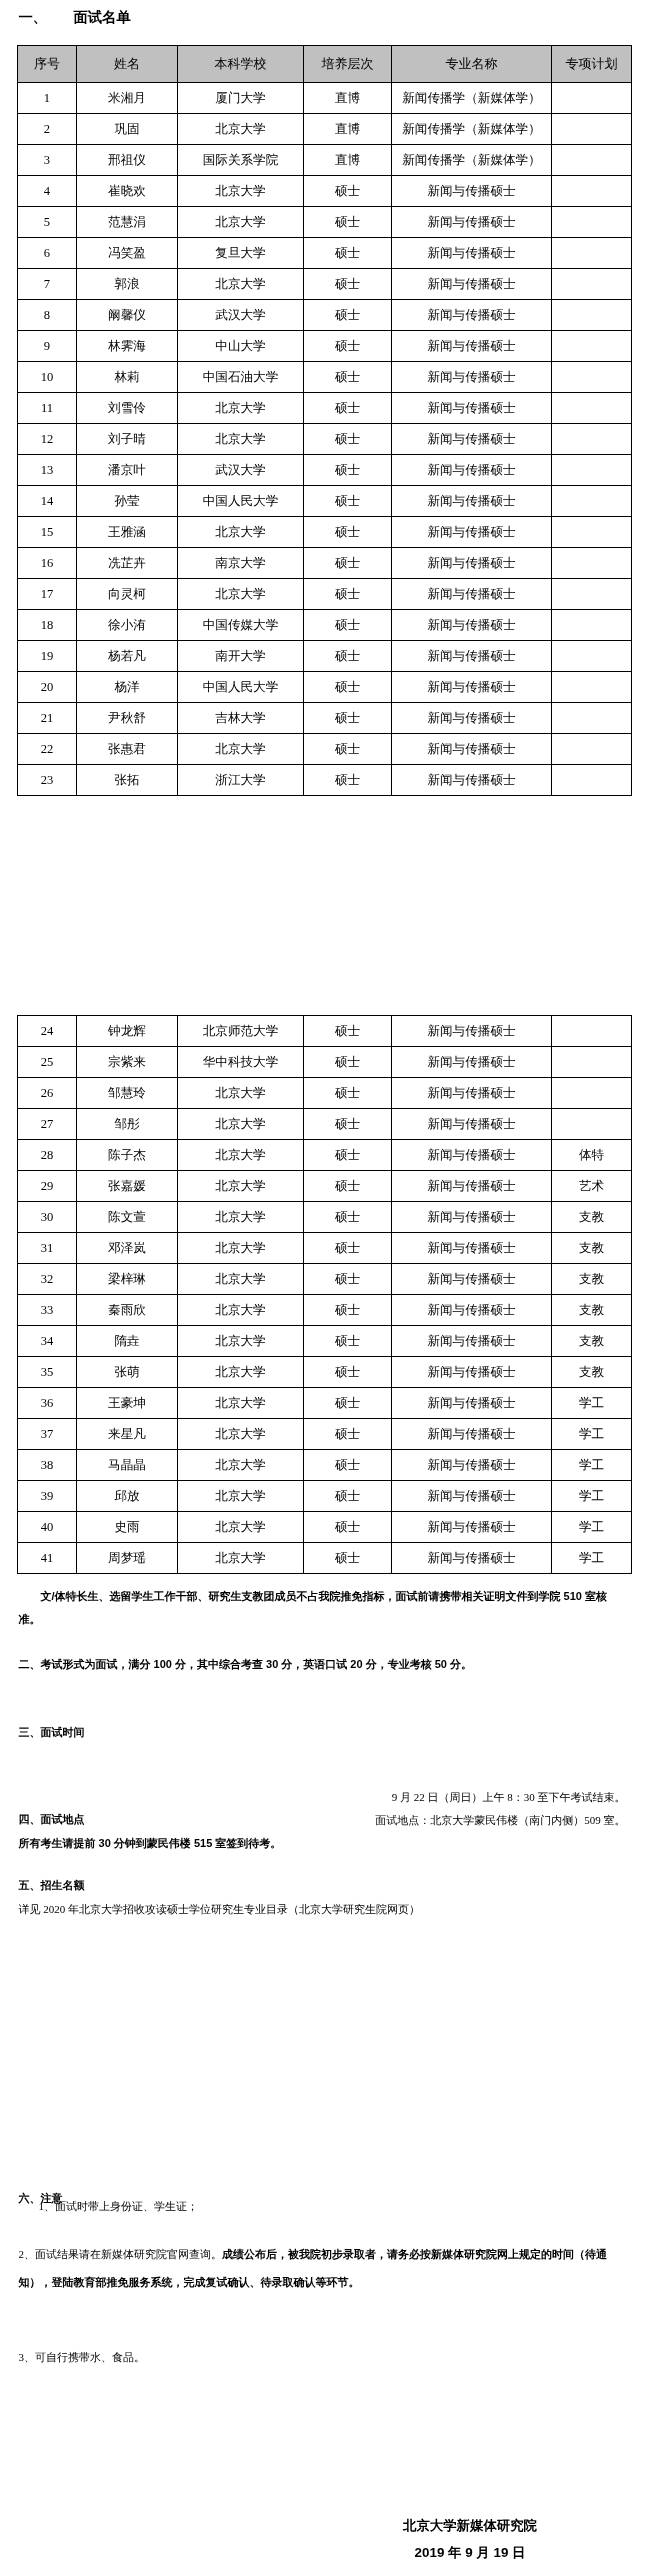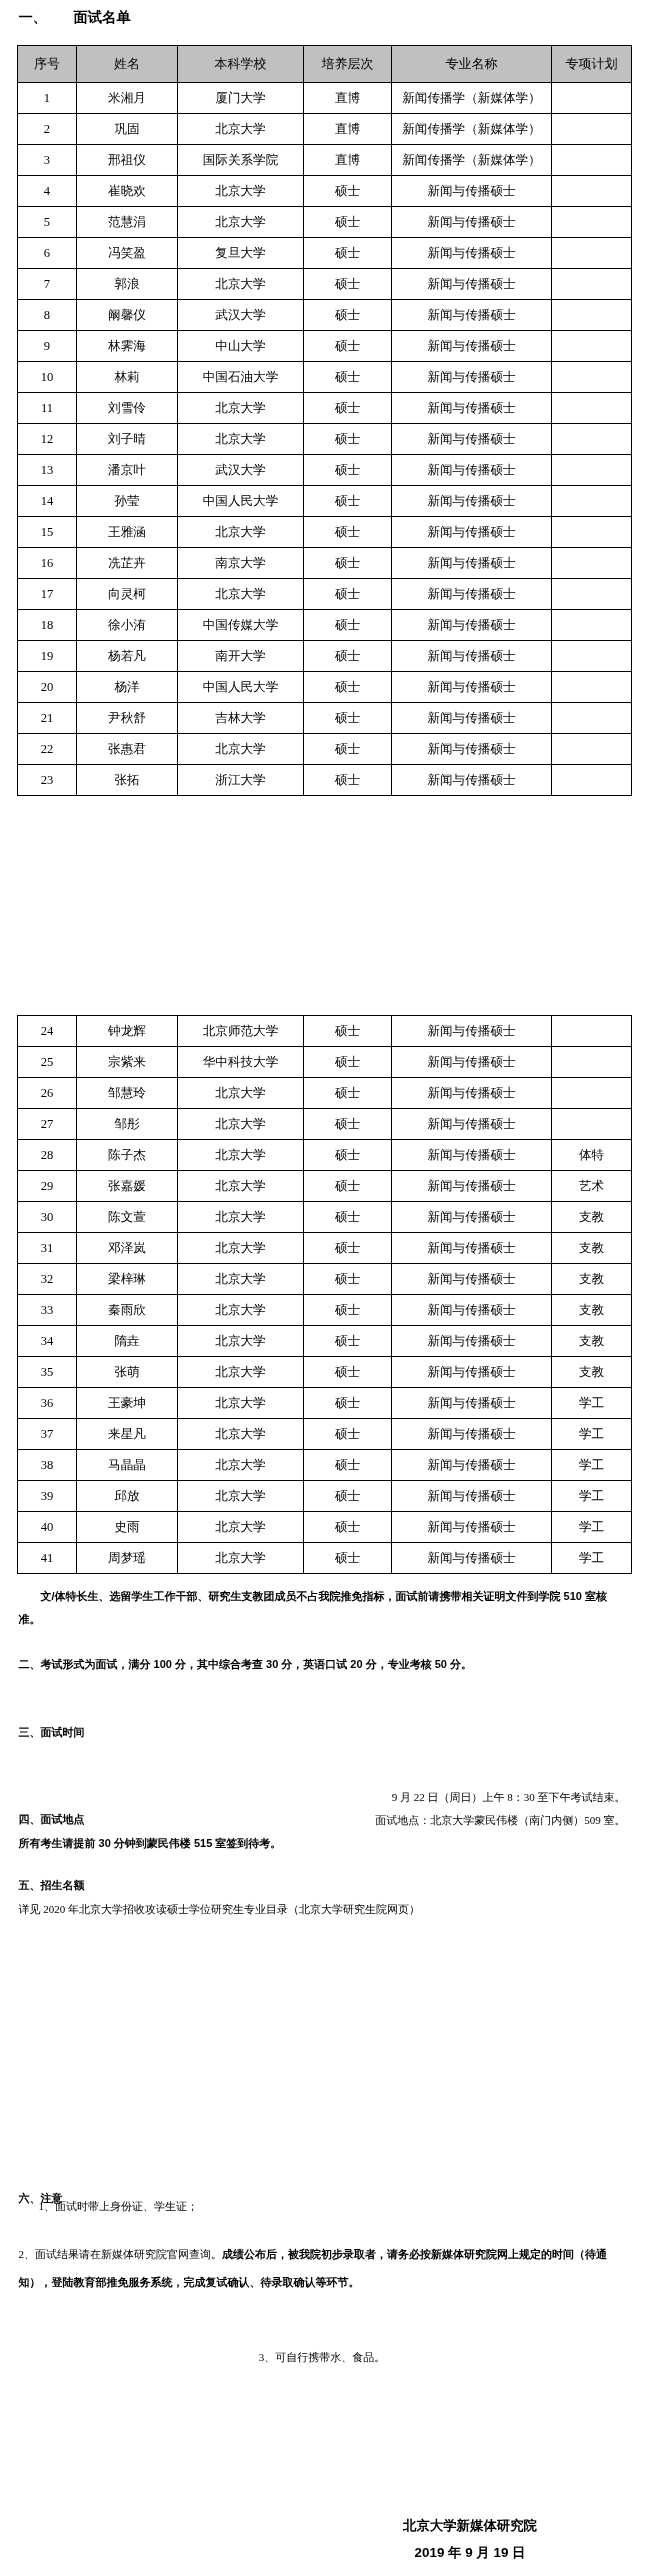--- a/index.html
+++ b/index.html
@@ -502,21 +502,21 @@
   <p class="txt bold" style="top:1832px;">所有考生请提前 30 分钟到蒙民伟楼 515 室签到待考。</p>
 
   <p class="txt bold" style="top:1874px;">五、招生名额</p>
   <p class="txt" style="top:1898px;">详见 2020 年北京大学招收攻读硕士学位研究生专业目录（北京大学研究生院网页）</p>
 
   <p class="txt bold" style="top:2171px;margin-top:16px;">六、注意</p>
   <p class="txt" style="top:2195px;margin-left:20px;">1、面试时带上身份证、学生证；</p>
 
   <p class="txt wide-lh" style="top:2240px;"><span>2、面试结果请在新媒体研究院官网查询。</span><span class="bold">成绩公布后，被我院初步录取者，请务必按新媒体研究院网上规定的时间（待通知），登陆教育部推免服务系统，完成复试确认、待录取确认等环节。</span></p>
 
-  <p class="txt" style="top:2346px;text-align:center;">3、可自行携带水、食品。</p>
+  <p class="txt" style="top:2346px;">3、可自行携带水、食品。</p>
 
   <div class="footer">
     <div>北京大学新媒体研究院</div>
     <div>2019 年 9 月 19 日</div>
   </div>
 
 </div>
 
 
 </body></html>

